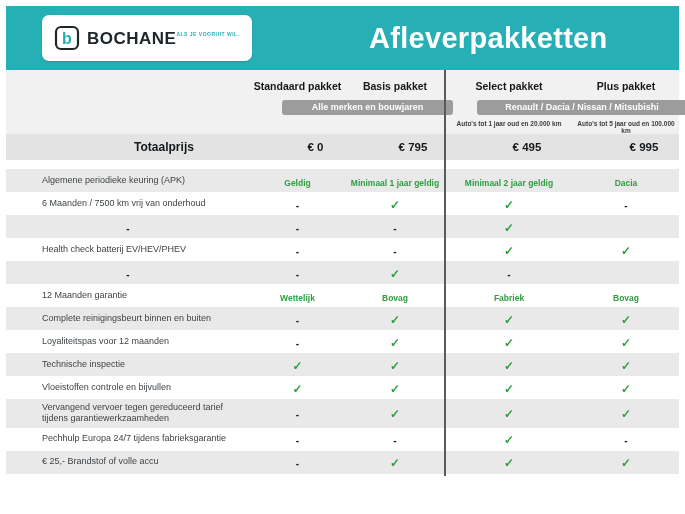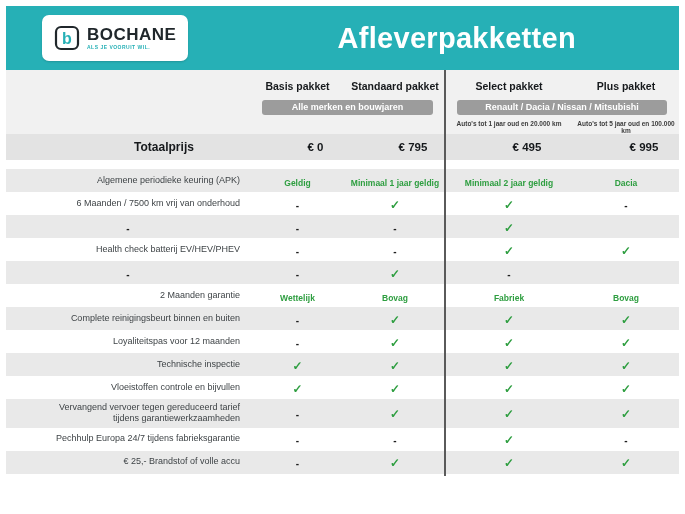--- a/index.html
+++ b/index.html
@@ -5,53 +5,53 @@
   * { margin:0; padding:0; box-sizing:border-box; }
   body { background:#ffffff; font-family:"Liberation Sans", sans-serif; }
   .page { position:relative; width:685px; height:514px; background:#ffffff; overflow:hidden; margin:0 auto; }
 
   
   .app-header { position:absolute; top:6px; left:6px; right:6px; height:64px;
     background:#26b0b6; display:flex; align-items:center; }
   .logo-card { margin-left:36px; background:#ffffff; border-radius:7px; height:46px;
     padding:5px 12px; display:flex; align-items:center; gap:7px; box-shadow:0 1px 2px rgba(0,0,0,.15); }
   .logo-icon svg { display:block; }
-  .logo-text { display:flex; flex-direction:column; line-height:1; }
+  .logo-text { display:flex; flex-direction:row; line-height:1; }
   .logo-name { font-size:17px; font-weight:bold; color:#20272b; letter-spacing:.5px; }
   .logo-tagline { font-size:5px; font-weight:bold; color:#26b0b6; letter-spacing:.5px; margin-top:2px; }
   .page-title { flex:1; text-align:center; color:#ffffff; font-size:29px; font-weight:bold;
     letter-spacing:.3px; padding-left:46px; }
 
   
   .pkg-table { position:absolute; top:70px; left:6px; right:6px; }
   .grid-row { display:grid; grid-template-columns:244px 95px 100px 128px 106px; align-items:center; }
 
   .thead { background:#f1f1f1; padding-top:10px; }
   .col-header { text-align:center; font-size:10.5px; font-weight:bold; color:#16191c; height:20px; }
-  .badge-row { height:20px; align-items:start; }
+  .badge-row { height:20px; align-items:start;padding-left:20px; }
   .group-badge { background:#9c9c9c; color:#ffffff; font-size:9px; font-weight:bold;
     text-align:center; border-radius:3px; height:15px; line-height:15px; margin:0 12px;
     grid-row:1; overflow:hidden; white-space:nowrap; }
   .group-badge.g1 { grid-column:2 / span 2; }
   .group-badge.g2 { grid-column:4 / span 2; }
   .subtitle-row { height:14px; align-items:start; }
   .col-subtitle { text-align:center; font-size:6.5px; font-weight:bold; color:#3c3c3c; grid-row:1; }
   .col-subtitle.s1 { grid-column:4; }
   .col-subtitle.s2 { grid-column:5; }
 
   .totals-row { background:#e3e3e3; height:26px;padding-left:18px; }
   .totals-label { padding-left:36px; font-size:12px; font-weight:bold; color:#16191c; }
   .total-value { text-align:center; font-size:11.5px; font-weight:bold; color:#16191c; }
 
   .thead-gap { height:9px; background:#ffffff; }
 
   .tbody .row { min-height:23px; }
   .row.striped { background:#e9e9e9; }
   .cell { text-align:center; }
-  .cell.label { text-align:right; padding:3px 10px 3px 36px; font-size:9px; color:#3f4447; line-height:1.25; }
+  .cell.label { text-align:left; padding:3px 10px 3px 36px; font-size:9px; color:#3f4447; line-height:1.25; }
   .check { color:#2e9e40; font-size:12px; font-weight:bold; }
   .dash { color:#1e1e1e; font-size:10px; font-weight:bold; }
   .feature-text { color:#2e9e40; font-size:8.5px; font-weight:bold; }
 
   .vdivider { position:absolute; left:438px; top:0; width:2px; height:406px; background:#5a5a5a; }
 </style>
 </head>
 <body>
 
 <div class="page">
@@ -70,22 +70,22 @@
       </span>
     </div>
     <h1 class="page-title">Afleverpakketten</h1>
   </header>
 
   <section class="pkg-table">
     <div class="thead">
 
       <div class="grid-row">
         <div class="cell"></div>
+        <div class="col-header">Standaard pakket</div>
         <div class="col-header">Basis pakket</div>
-        <div class="col-header">Standaard pakket</div>
         <div class="col-header">Select pakket</div>
         <div class="col-header">Plus pakket</div>
       </div>
 
       <div class="grid-row badge-row">
         <div class="group-badge g1">Alle merken en bouwjaren</div>
         <div class="group-badge g2">Renault / Dacia / Nissan / Mitsubishi</div>
       </div>
 
       <div class="grid-row subtitle-row">
@@ -132,21 +132,21 @@
           <div class="cell"><span class="check">✓</span></div>
           <div class="cell"><span class="check">✓</span></div>
         </div>
         <div class="grid-row row striped">
   <div class="cell"><span class="dash">-</span></div>
           <div class="cell"><span class="dash">-</span></div>
           <div class="cell"><span class="check">✓</span></div>
           <div class="cell"><span class="dash">-</span></div>
         </div>
         <div class="grid-row row">
-    <div class="cell label">2 Maanden garantie</div>
+    <div class="cell label">12 Maanden garantie</div>
   <div class="cell"><span class="feature-text">Wettelijk</span></div>
           <div class="cell"><span class="feature-text">Bovag</span></div>
           <div class="cell"><span class="feature-text">Fabriek</span></div>
           <div class="cell"><span class="feature-text">Bovag</span></div>
         </div>
         <div class="grid-row row striped">
     <div class="cell label">Complete reinigingsbeurt binnen en buiten</div>
   <div class="cell"><span class="dash">-</span></div>
           <div class="cell"><span class="check">✓</span></div>
           <div class="cell"><span class="check">✓</span></div>

